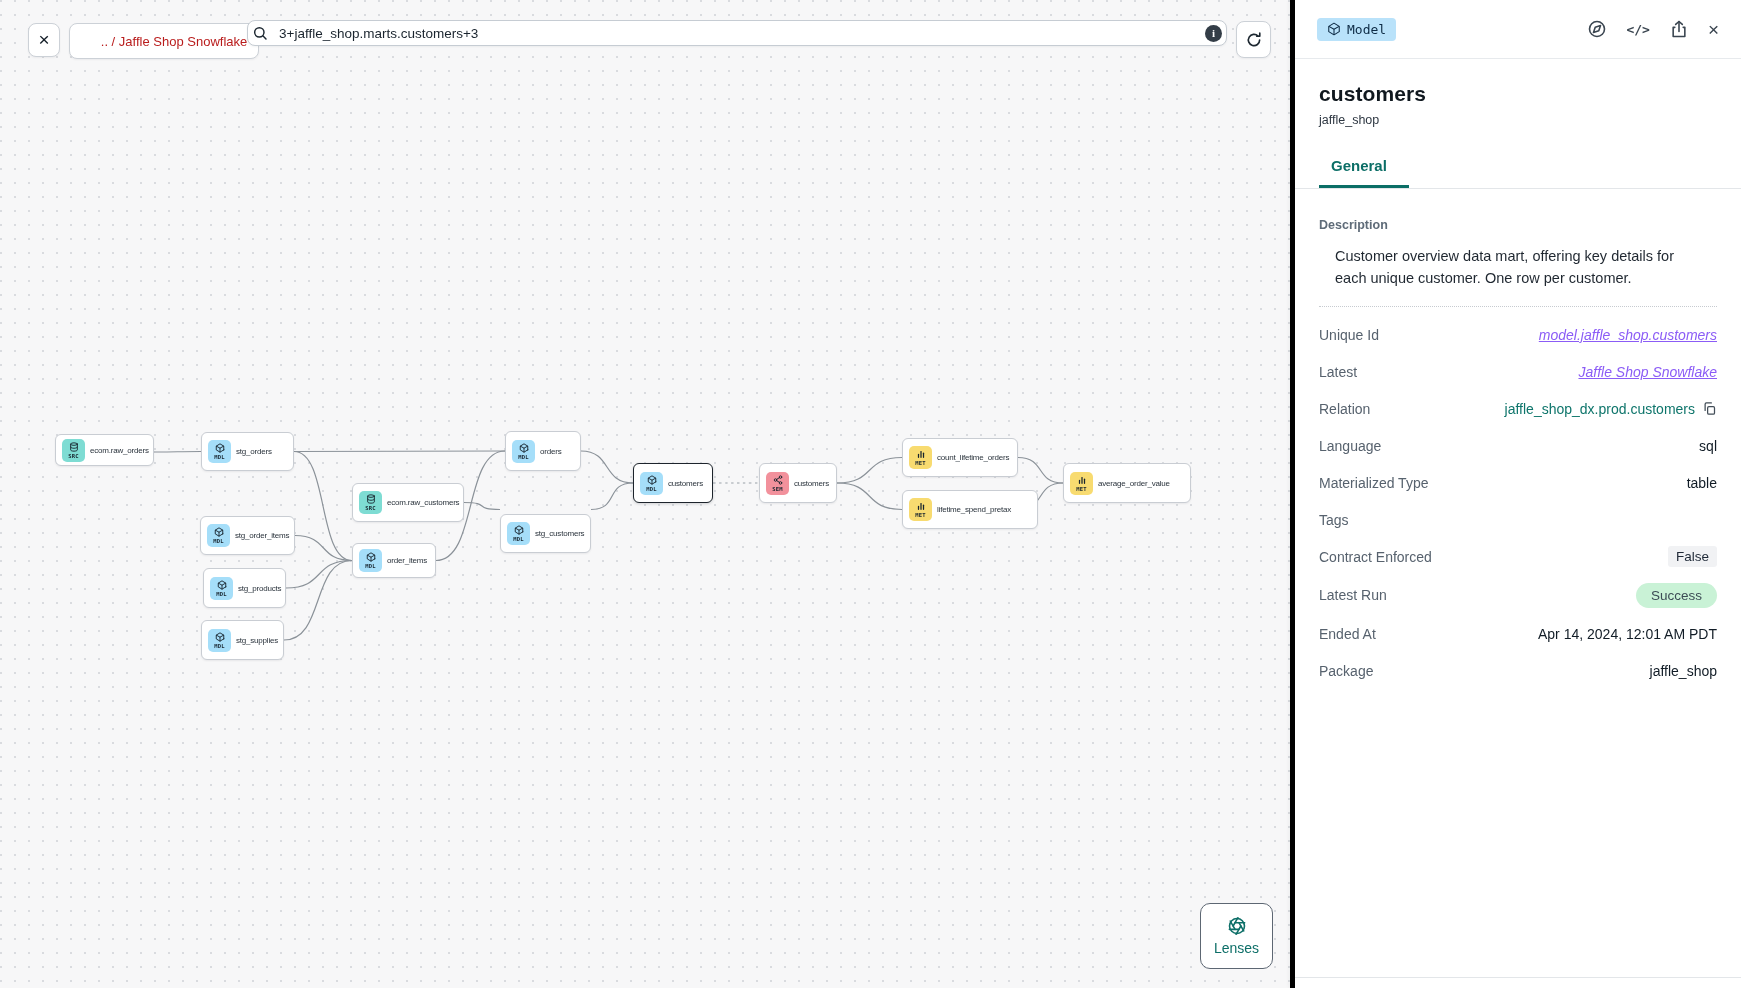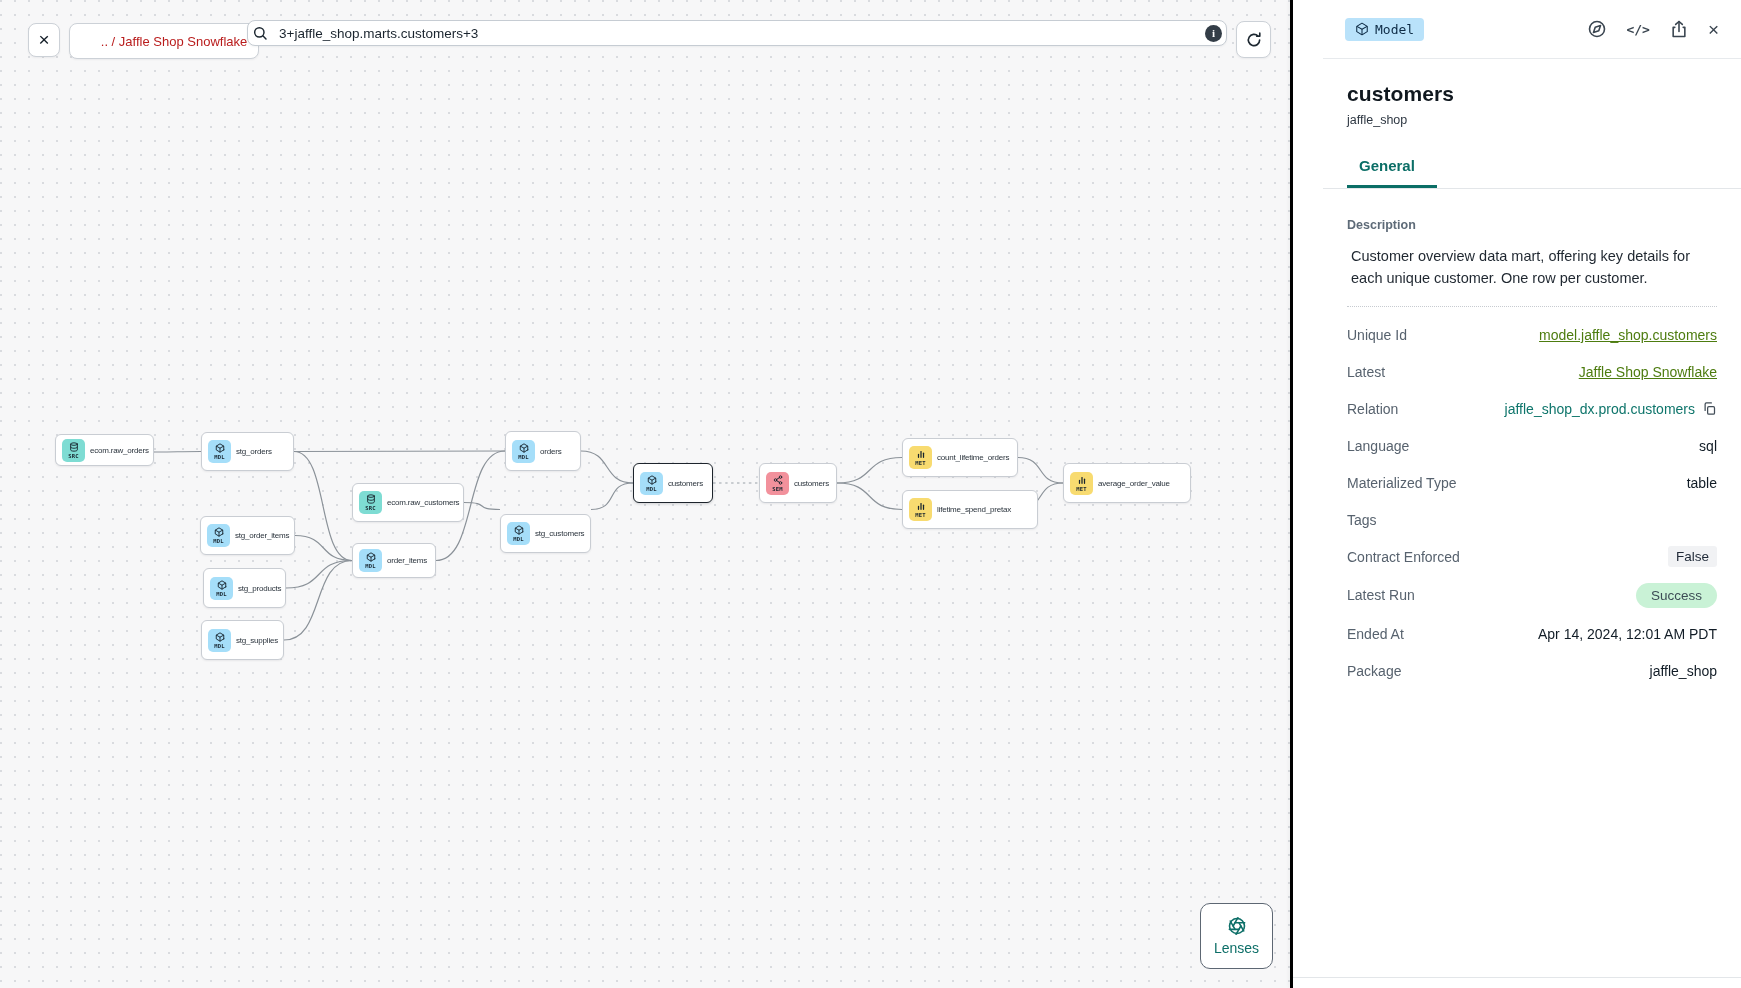--- a/index.html
+++ b/index.html
@@ -48,49 +48,49 @@
 
   .lenses{position:absolute;left:1200px;top:903px;width:73px;height:66px;background:#fff;
     border:1px solid #5d6773;border-radius:10px;display:flex;flex-direction:column;
     align-items:center;justify-content:center;gap:4px;cursor:pointer;z-index:10;
     color:#0d6f68;font-family:"Liberation Sans",sans-serif;}
   .lenses svg{width:20px;height:20px;}
   .lenses span.lbl{font-size:14px;}
 
   
   .panel{position:relative;width:451px;height:988px;background:#fff;box-sizing:border-box;
-    border-left:3px solid #000000;box-shadow:-1px 0 4px rgba(26,32,44,.05);padding-left:30px;}
+    border-left:5px solid #000000;box-shadow:-1px 0 4px rgba(26,32,44,.05);}
   .panel header{height:59px;display:flex;align-items:center;justify-content:space-between;
     padding:0 22px;border-bottom:1px solid #e7eaed;box-sizing:border-box;}
   .badge{display:inline-flex;align-items:center;gap:6px;background:#b9e2fa;color:#0d2b45;
     border-radius:4px;padding:4px 10px;font-family:"DejaVu Sans Mono",monospace;
     font-size:13px;}
   .badge svg{width:14px;height:14px;}
   .hdr-icons{display:flex;align-items:center;gap:19px;color:#3a4550;}
   .hdr-icons .hic{cursor:pointer;display:flex;align-items:center;justify-content:center;}
   .hdr-icons svg{width:20px;height:20px;}
   .code-ic{font-family:"DejaVu Sans Mono",monospace;font-size:13px;font-weight:700;}
   .x-ic{font-size:19px;line-height:1;}
 
   .panel-body{padding:0 24px;}
   h1.ptitle{margin:23px 0 0;font-size:21px;font-weight:700;color:#10181f;letter-spacing:.1px;}
   .subtitle{margin-top:7px;font-size:12.5px;color:#2e3742;}
   .tabs{margin-top:30px;display:flex;}
   .tab{font-size:15px;font-weight:600;color:#0b6e66;padding:0 22px 11px 12px;
     border-bottom:3px solid #0b6e66;cursor:pointer;}
   .tabs-rule{height:1px;background:#e3e6e9;margin:0 -24px;}
   .desc-label{margin-top:29px;font-size:12.5px;font-weight:700;color:#5e6b78;}
-  .desc{margin:13px 4px 0;font-size:14.5px;line-height:1.55;color:#1f2730;}
+  .desc{margin:13px 16px 0;font-size:14.5px;line-height:1.55;color:#1f2730;}
   .dotted{margin:16px 0 17px;border-bottom:1px dotted #c7cbd0;}
 
   .field-row{display:flex;align-items:center;justify-content:space-between;
     margin-bottom:15px;min-height:22px;}
   .f-label{font-size:14px;color:#57626e;}
   .f-val{font-size:14px;color:#111c26;display:flex;align-items:center;gap:7px;}
-  .val-link{color:#4d7c0f;text-decoration:underline;cursor:pointer;}
+  .val-link{color:#8b5cf6;text-decoration:underline;cursor:pointer;font-style:italic;}
   .val-teal{color:#0e756b;}
   .val-badge{background:#f1f2f4;color:#1f2937;padding:3px 8px;border-radius:3px;
     font-size:13.5px;}
   .val-pill{background:#c9f2d6;color:#3c4c55;padding:5px 15px;border-radius:999px;
     font-size:13.5px;}
   .copy-ic{cursor:pointer;color:#424d57;display:flex;}
   .copy-ic svg{width:15px;height:15px;}
   .panel-footer{position:absolute;left:0;right:0;bottom:0;height:10px;background:#fff;
     border-top:1px solid #e3e6e9;}
 </style>

